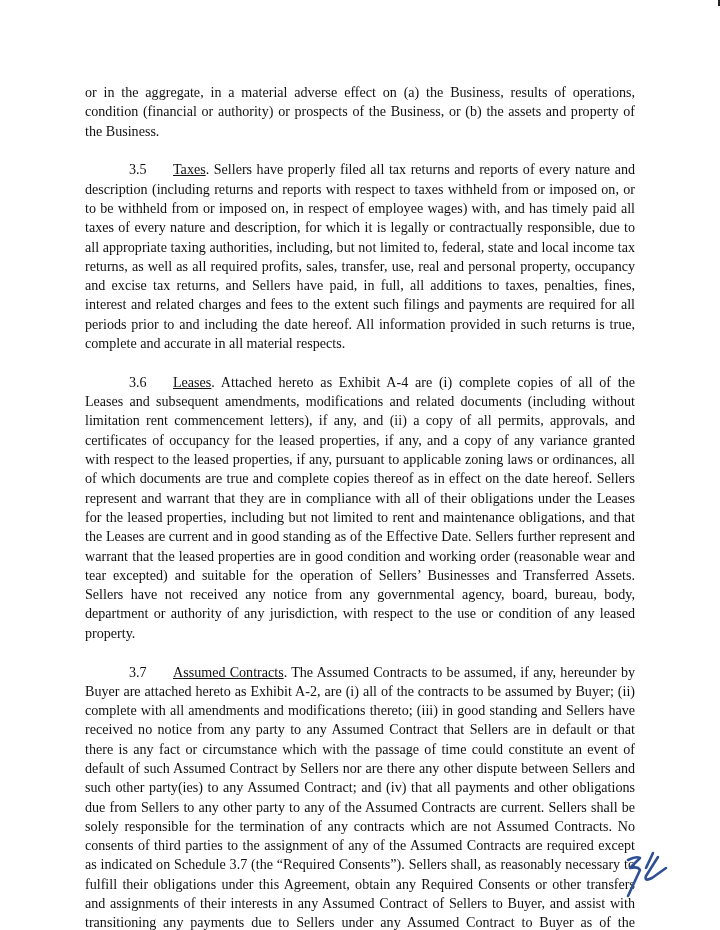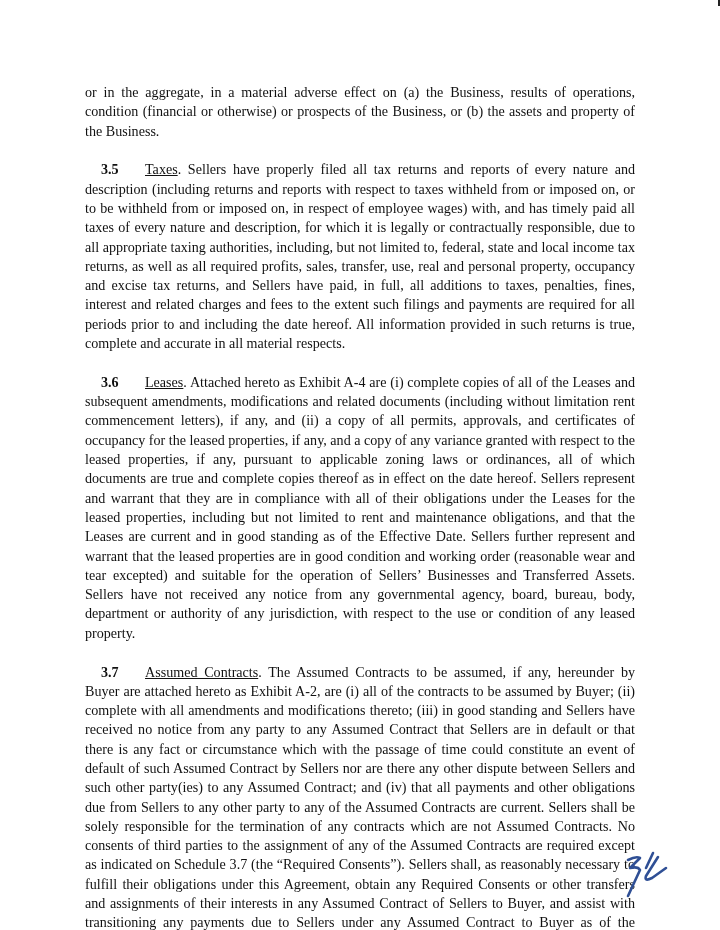--- a/index.html
+++ b/index.html
@@ -10,35 +10,35 @@
     .corner-mark {
       position: absolute; right: 0; top: 0; width: 2px; height: 6px; background: #222;
     }
     .body-text {
       position: absolute; left: 85px; top: 83px; width: 550px;
       font-family: "Liberation Serif", serif; font-size: 14.1px; line-height: 19.3px;
       color: #111; text-align: justify;
     }
     .para { margin: 0 0 19.5px 0; text-align: justify; }
     .para.no-indent { }
-    .sec-num { display: inline-block; margin-left: 16px; width: 44px; font-weight: bold; }
+    .sec-num { display: inline-block; margin-left: 44px; width: 44px; }
     .heading { text-decoration: underline; }
     b { font-weight: normal; }
     .signature {
       position: absolute; left: 620px; top: 850px; width: 60px; height: 60px;
     }
   </style>
 </head>
 <body>
 
 <div class="page">
   <div class="corner-mark"></div>
 
   <div class="body-text">
-    <p class="para no-indent">or in the aggregate, in a material adverse effect on (a) the Business, results of operations, condition (financial or otherwise) or prospects of the Business, or (b) the assets and property of the Business.</p>
+    <p class="para no-indent">or in the aggregate, in a material adverse effect on (a) the Business, results of operations, condition (financial or authority) or prospects of the Business, or (b) the assets and property of the Business.</p>
 
     <p class="para">
       <span class="sec-num">3.5</span><span class="heading">Taxes</span><span>. Sellers have properly filed all tax returns and reports of every nature and description (including returns and reports with respect to taxes withheld from or imposed on, or to be withheld from or imposed on, in respect of employee wages) with, and has timely paid all taxes of every nature and description, for which it is legally or contractually responsible, due to all appropriate taxing authorities, including, but not limited to, federal, state and local income tax returns, as well as all required profits, sales, transfer, use, real and personal property, occupancy and excise tax returns, and Sellers have paid, in full, all additions to taxes, penalties, fines, interest and related charges and fees to the extent such filings and payments are required for all periods prior to and including the date hereof. All information provided in such returns is true, complete and accurate in all material respects.</span>
     </p>
 
     <p class="para">
       <span class="sec-num">3.6</span><span class="heading">Leases</span><span>. Attached hereto as </span><b>Exhibit A-4</b><span> are (i) complete copies of all of the Leases and subsequent amendments, modifications and related documents (including without limitation rent commencement letters), if any, and (ii) a copy of all permits, approvals, and certificates of occupancy for the leased properties, if any, and a copy of any variance granted with respect to the leased properties, if any, pursuant to applicable zoning laws or ordinances, all of which documents are true and complete copies thereof as in effect on the date hereof. Sellers represent and warrant that they are in compliance with all of their obligations under the Leases for the leased properties, including but not limited to rent and maintenance obligations, and that the Leases are current and in good standing as of the Effective Date. Sellers further represent and warrant that the leased properties are in good condition and working order (reasonable wear and tear excepted) and suitable for the operation of Sellers’ Businesses and Transferred Assets. Sellers have not received any notice from any governmental agency, board, bureau, body, department or authority of any jurisdiction, with respect to the use or condition of any leased property.</span>
     </p>
 
     <p class="para">

